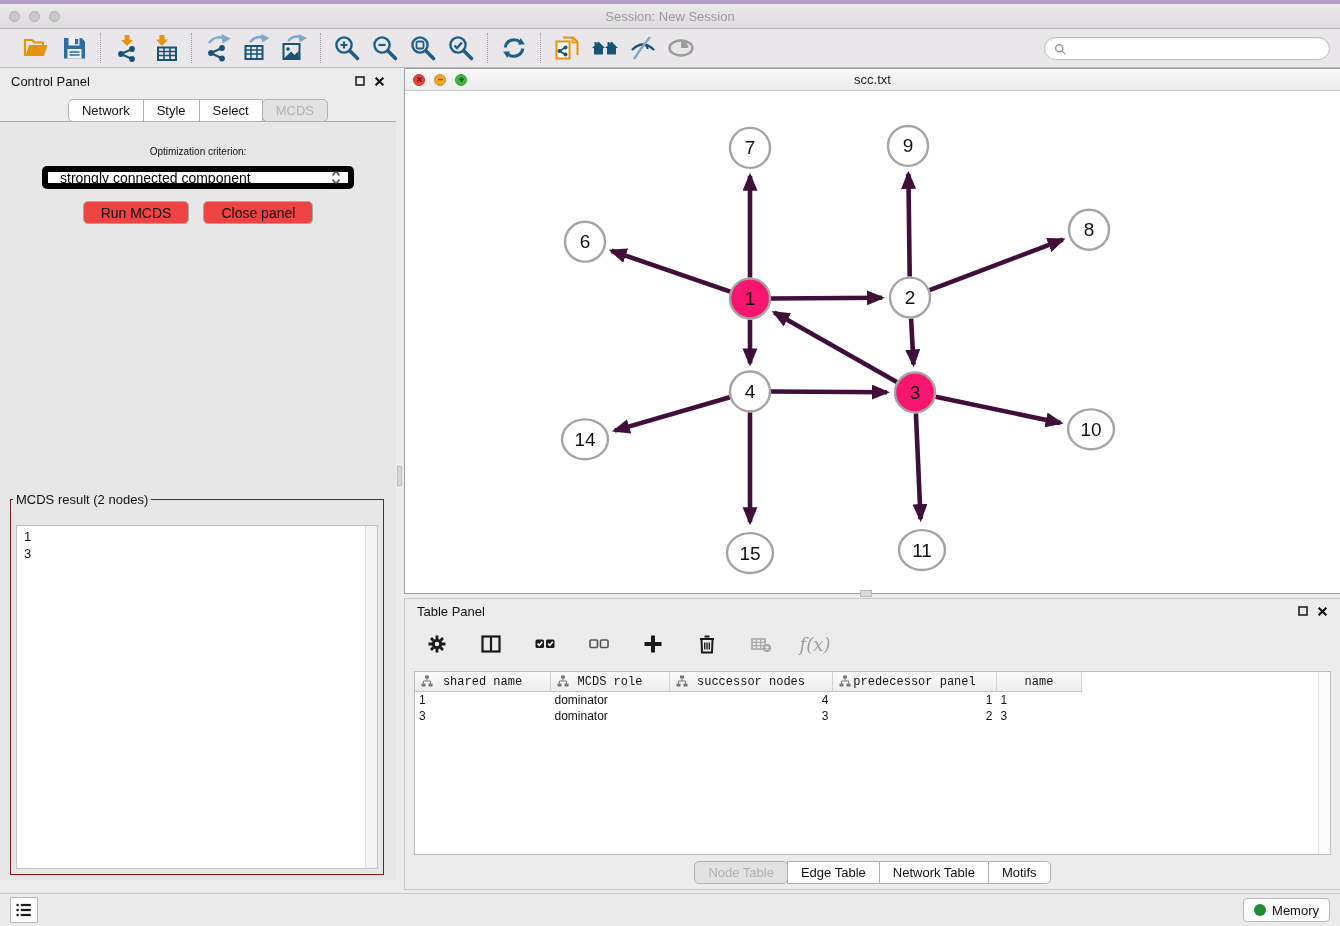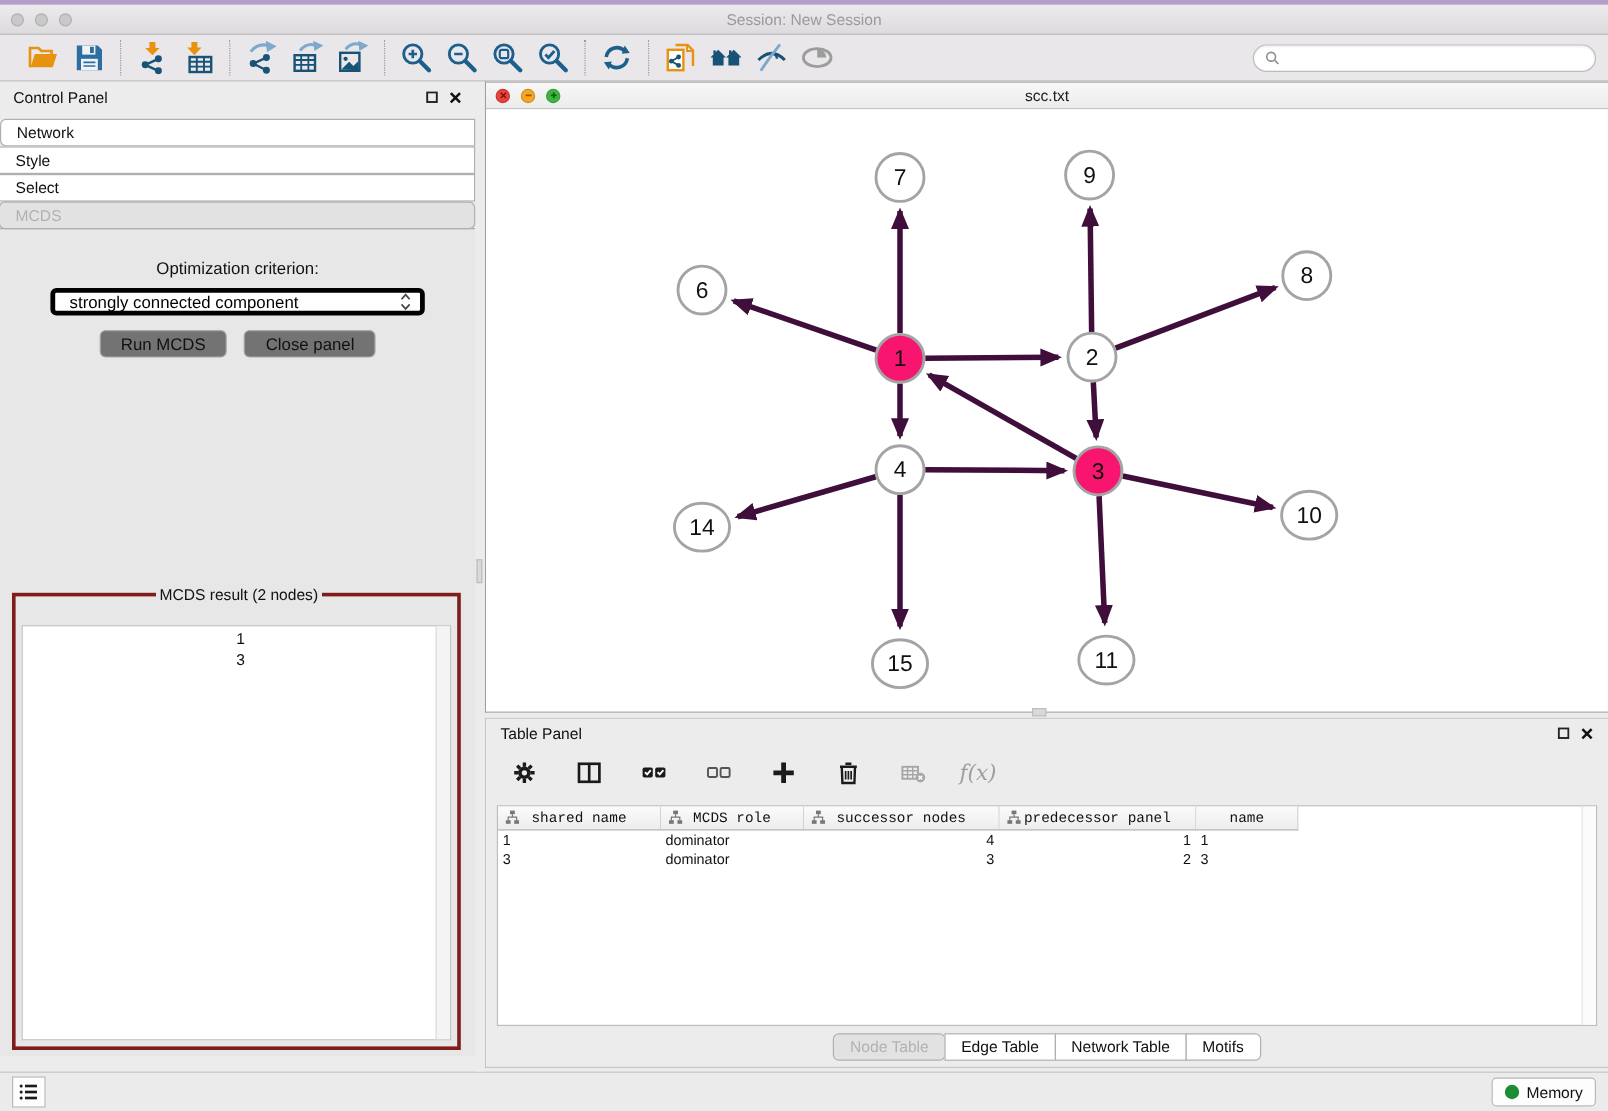--- a/index.html
+++ b/index.html
@@ -33,37 +33,37 @@
   .searchbox input{border:none;outline:none;flex:1;font-size:13px;background:transparent;margin-left:5px;min-width:0;}
 
   
   .main{flex:1;display:flex;min-height:0;}
 
   
   .control-panel{width:396px;flex:none;display:flex;flex-direction:column;background:#ececec;}
   .cp-header{height:26px;display:flex;align-items:center;padding:0 11px;font-size:13px;color:#111;flex:none;}
   .win-btns{margin-left:auto;display:flex;gap:9px;align-items:center;}
   .win-btn{display:inline-flex;cursor:pointer;}
-  .cp-tabs{display:flex;justify-content:center;position:relative;z-index:2;margin:5px 0 -1px 0;flex-direction:column;}
+  .cp-tabs{display:flex;justify-content:center;position:relative;z-index:2;margin:5px 0 -1px 0;}
   .tab{border:1px solid #b0b0b0;background:#fff;color:#111;font-size:13px;
     padding:3px 13px;margin-left:-1px;cursor:pointer;white-space:nowrap;}
   .tab:first-child{border-radius:5px 0 0 5px;margin-left:0;}
   .tab:last-child{border-radius:0 5px 5px 0;}
   .tab.active{background:#e2e2e2;color:#b2b2b2;border-radius:5px;}
   .cp-body{flex:1;margin-bottom:13px;border-top:1px solid #ababab;background:#e7e7e7;position:relative;}
-  .opt-label{text-align:center;margin-top:24px;font-size:14px;color:#111;}
-  .dropdown{margin:9px auto 0;width:312px;height:23px;background:#fff;border:4px solid #000000;
+  .opt-label{text-align:center;margin-top:24px;font-size:10px;color:#111;}
+  .dropdown{margin:9px auto 0;width:312px;height:23px;background:#fff;border:6px solid #000000;
     border-radius:5px;display:flex;align-items:center;font-size:14px;
     padding:0 6px 0 12px;box-sizing:border-box;cursor:pointer;}
   .dropdown .chev{margin-left:auto;display:inline-flex;}
   .btn-row{display:flex;justify-content:center;gap:14px;margin-top:12px;}
-  .btn{height:23px;background:#737373;border:1px solid #a8a8a8;border-radius:5px;
+  .btn{height:23px;background:#ef4444;border:1px solid #a8a8a8;border-radius:5px;
     font-size:14px;padding:0 17px;font-family:inherit;color:#111;cursor:pointer;}
   .result-box{position:absolute;left:10px;right:12px;bottom:5px;height:381px;
-    border:3px solid #7f1d1d;margin:0;padding:0;background:#e7e7e7;text-align:center;}
+    border:1px solid #7f1d1d;margin:0;padding:0;background:#e7e7e7;}
   .result-box legend{font-size:13px;color:#111;padding:0 3px;margin-left:2px;}
   .result-text{background:#fff;border:1px solid #c2c2c2;position:absolute;left:5px;right:5px;top:18px;bottom:5px;
     font-size:13px;line-height:17px;padding:2px 0 0 7px;color:#111;}
   .result-text::after{content:"";position:absolute;right:0;top:0;bottom:0;width:11px;
     background:#f4f4f4;border-left:1px solid #dcdcdc;}
 
   
   .v-divider{width:8px;flex:none;background:#ececec;position:relative;cursor:col-resize;}
   .v-divider .grip{position:absolute;top:398px;left:1px;width:5px;height:20px;
     background:#d9d9d9;border:1px solid #bdbdbd;box-sizing:border-box;}

